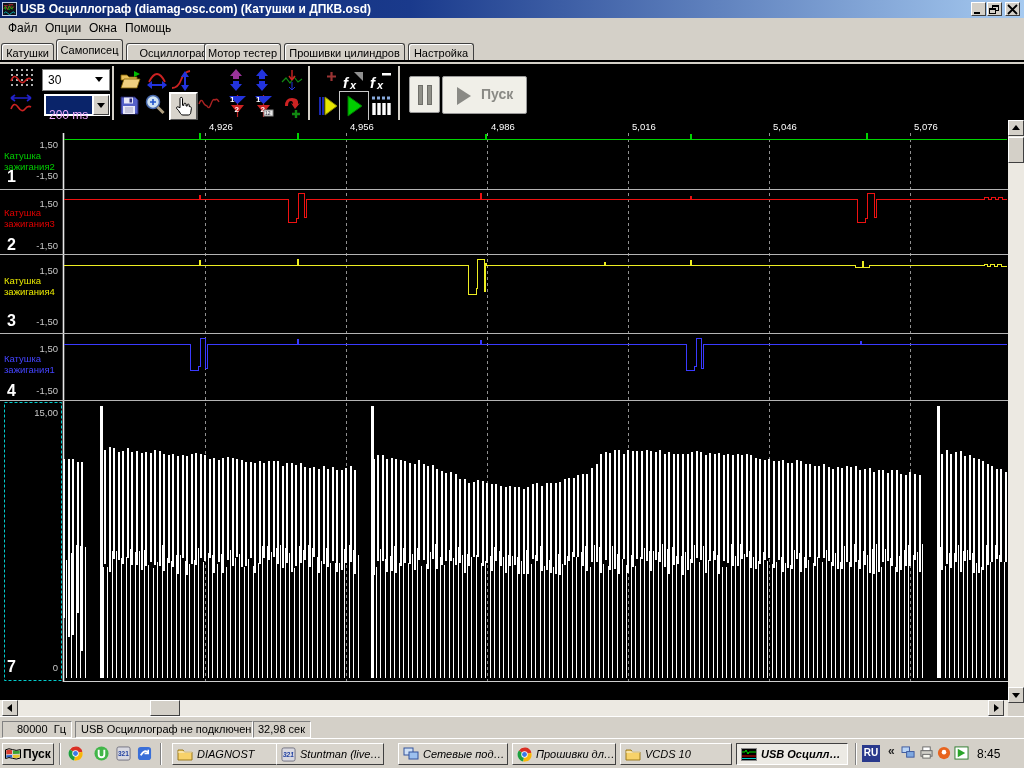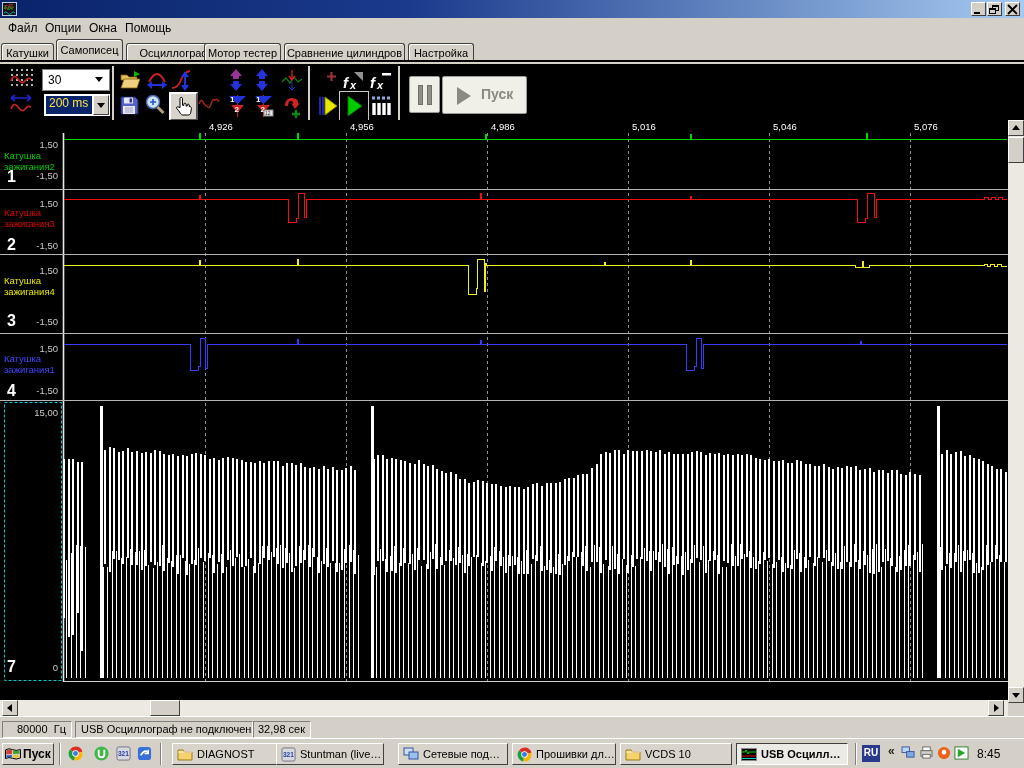--- a/index.html
+++ b/index.html
@@ -44,36 +44,37 @@
   background:#d4d0c8; border-top:1px solid #fff; font-size:11px; }
 #startbtn { position:absolute; left:2px; top:4px; width:52px; height:22px;
   background:#d4d0c8; border:1px solid; border-color:#fff #404040 #404040 #fff;
   display:flex; align-items:center; gap:2px; padding-left:2px; font-size:12px; }
 .tsep { position:absolute; top:4px; width:2px; height:22px;
   border-left:1px solid #808080; border-right:1px solid #fff; }
 .ql { position:absolute; top:7px; }
 .tbtn { position:absolute; top:4px; height:22px; background:#d8d4cc;
   border:1px solid; border-color:#fff #404040 #404040 #fff;
   display:flex; align-items:center; padding-left:4px; white-space:nowrap;
-  overflow:hidden; }
+  overflow:hidden;font-style:italic; }
 .tbtn .ti { margin-right:4px; display:flex; }
 .tbtn.act { background:#eceae4; border-color:#404040 #fff #fff #404040; }
 #ru { position:absolute; left:862px; top:6px; width:18px; height:17px;
   background:#29398c; color:#fff; font-size:10px; font-weight:bold;
   text-align:center; padding-top:2px; }
 .num { font-size:16px; font-weight:bold; fill:#fff; }
 svg text { font-family:"Liberation Sans", sans-serif; }
 </style></head><body>
 <div id="titlebar">
 <svg width="15" height="14" viewBox="0 0 16 15" style="margin:0 3px 0 2px">
       <rect x="0.5" y="0.5" width="15" height="14" fill="#101018" stroke="#c8d8f0"></rect>
       <path d="M2 4 h4 M7 3 h5 M2 7 l2 -2 2 3 2 -4 2 3 3 -2" stroke="#d33" fill="none" stroke-width="0.9"></path>
       <text x="2" y="9" font-size="5" fill="#0c0">4:04</text>
       <path d="M2 12 q2 -3 4 0 t4 0 t4 0" stroke="#0cc" fill="none" stroke-width="0.9"></path>
     </svg>
+    <span id="title">USB Осциллограф (diamag-osc.com) (Катушки и ДПКВ.osd)</span>
 <div class="wb" style="left:971px">
       <svg width="13" height="11" viewBox="0 0 13 11">
         <rect x="2" y="8" width="6" height="2" fill="#000"></rect>
       </svg>
     </div>
     <div class="wb" style="left:987px">
       <svg width="13" height="11" viewBox="0 0 13 11">
         <rect x="4.5" y="1.5" width="6" height="5" fill="none" stroke="#000"></rect>
         <rect x="4" y="1" width="7" height="2" fill="#000"></rect>
         <rect x="1.5" y="4.5" width="6" height="5" fill="#d4d0c8" stroke="#000"></rect>
@@ -90,21 +91,21 @@
     <span style="left:8px">Файл</span>
     <span style="left:45px">Опции</span>
     <span style="left:89px">Окна</span>
     <span style="left:125px">Помощь</span>
   </div>
 <div id="tabbar">
     <div class="tab" style="left:1px;width:53px">Катушки</div>
     <div class="tab sel" style="left:56px;width:67px">Самописец</div>
     <div class="tab" style="left:126px;width:98px">Осциллограф</div>
     <div class="tab" style="left:204px;width:77px">Мотор тестер</div>
-    <div class="tab" style="left:284px;width:121px">Сравнение цилиндров</div>
+    <div class="tab" style="left:284px;width:121px">Прошивки цилиндров</div>
     <div class="tab" style="left:408px;width:66px">Настройка</div>
   </div>
 <div id="blackpad"></div>
 <div id="toolbar">
 <svg style="position:absolute;left:10px;top:4px" width="24" height="20" viewBox="0 0 24 20">
       <rect x="1" y="1" width="2" height="2" fill="#b0b0b0"></rect>
       <rect x="6" y="1" width="2" height="2" fill="#b0b0b0"></rect>
       <rect x="11" y="1" width="2" height="2" fill="#b0b0b0"></rect>
       <rect x="16" y="1" width="2" height="2" fill="#b0b0b0"></rect>
       <rect x="21" y="1" width="2" height="2" fill="#b0b0b0"></rect>
@@ -131,21 +132,21 @@
       <path d="M2 5 H22 M2 5 l4 -3 M2 5 l4 3 M22 5 l-4 -3 M22 5 l-4 3" stroke="#2222cc" stroke-width="1.6" fill="none"></path>
       <g transform="translate(1,6)">
         <path d="M1 10 Q4 2 8 8 T15 10 T21 8" fill="none" stroke="#cc2222" stroke-width="1.6"></path>
       </g>
     </svg>
     <div style="position:absolute;left:42px;top:5px;width:68px;height:22px;background:#fff;border:1px solid #828282;font-size:12px;color:#000;">
       <span style="position:absolute;left:5px;top:3px">30</span>
       <span style="position:absolute;right:6px;top:7px;width:0;height:0;border:4px solid transparent;border-top:5px solid #000"></span>
     </div>
     <div style="position:absolute;left:44px;top:30px;width:66px;height:22px;background:#fff;border:1px solid #fff;">
-      <div style="position:absolute;left:1px;top:1px;right:17px;bottom:1px;background:#0a246a;color:#fde047;font-size:12px;padding:0 0 0 3px">200 ms</div>
+      <div style="position:absolute;left:1px;top:1px;right:17px;bottom:1px;background:#0a246a;color:#f0abfc;font-size:12px;padding:12px 0 0 3px">200 ms</div>
       <div style="position:absolute;right:0;top:0;width:16px;height:20px;background:#d4d0c8;border:1px solid;border-color:#fff #404040 #404040 #fff">
         <span style="position:absolute;left:3px;top:7px;width:0;height:0;border:4px solid transparent;border-top:5px solid #000"></span>
       </div>
     </div>
 <div style="position:absolute;left:112px;top:2px;width:2px;height:56px;background:#d4d0c8"></div>
     <div style="position:absolute;left:308px;top:2px;width:2px;height:56px;background:#d4d0c8"></div>
     <div style="position:absolute;left:398px;top:2px;width:2px;height:56px;background:#d4d0c8"></div>
 <svg style="position:absolute;left:119px;top:5px" width="22" height="22" viewBox="0 0 22 22">
       <path d="M2 6 h6 l2 2 h8 v3 h-16 z" fill="#e8c05a" stroke="#806000" stroke-width="0.8"></path>
       <path d="M2 19 l3 -9 h16 l-3 9 z" fill="#f0d080" stroke="#806000" stroke-width="0.8"></path>

